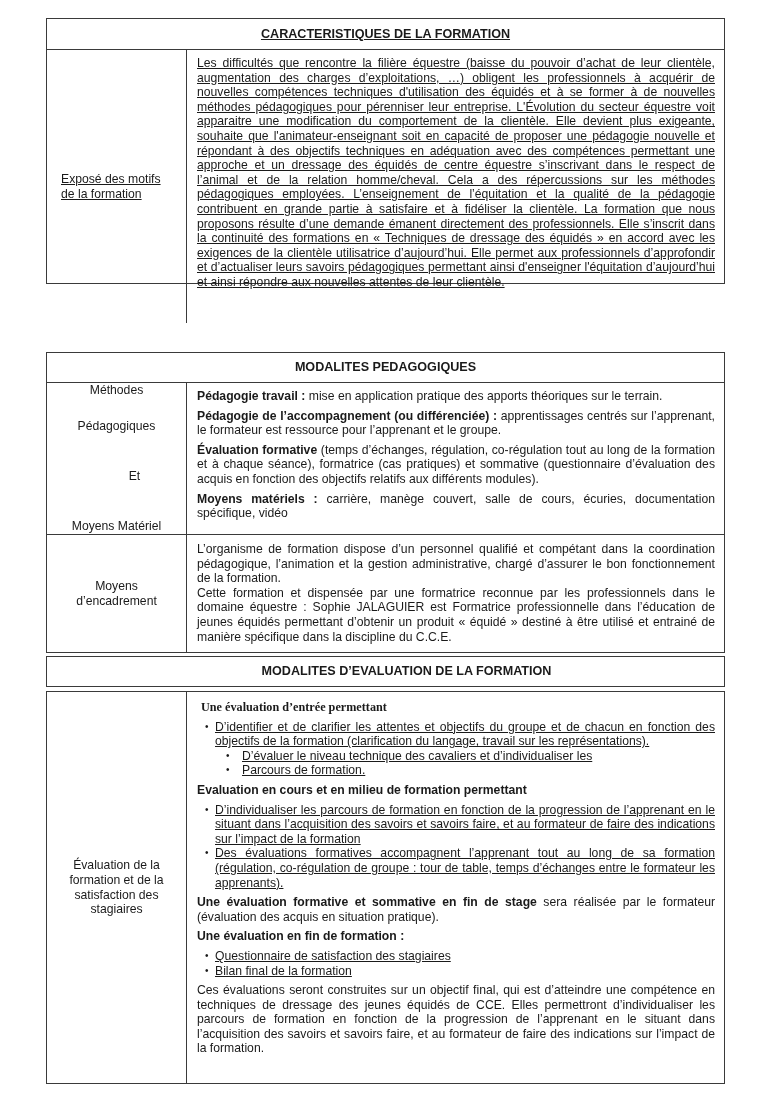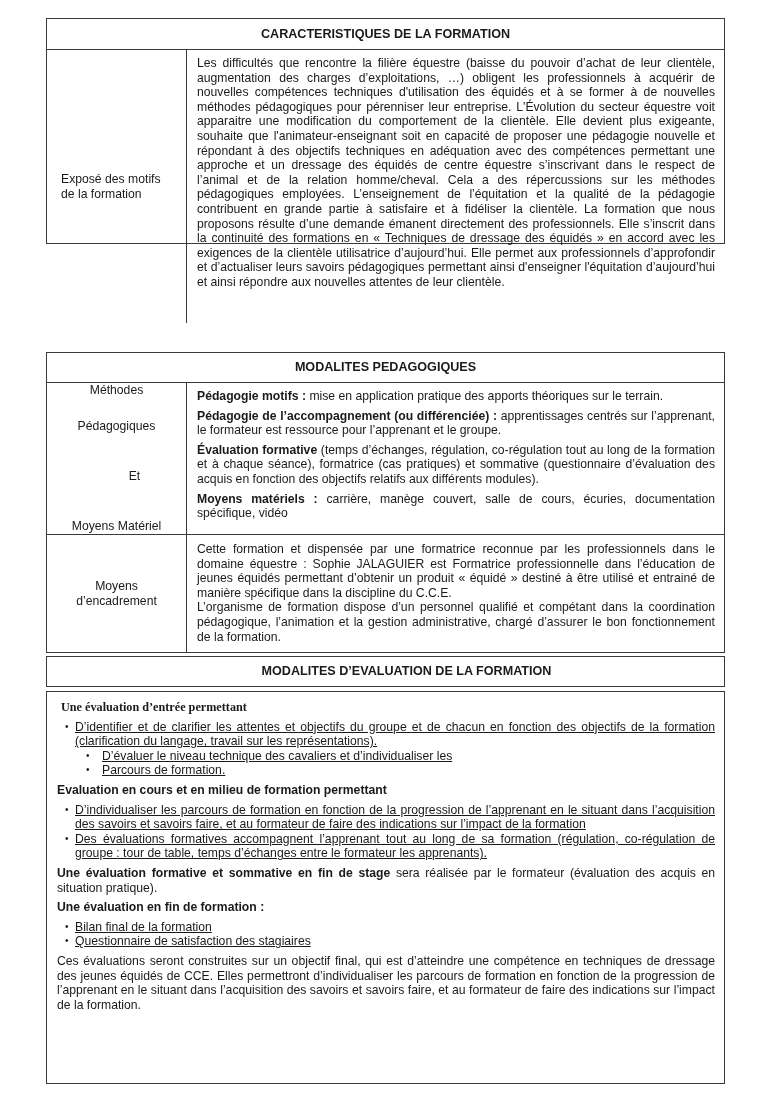--- a/index.html
+++ b/index.html
@@ -31,77 +31,78 @@
   ul li { position: relative; padding-left: 10px; text-decoration: underline; }
   ul li::before { content: "•"; position: absolute; left: 0; font-size: 10px; }
   ul.sub { margin: 0; }
   ul.sub li { padding-left: 45px; }
   ul.sub li::before { left: 29px; }
   .lab-multi span { display: block; }
 </style>
 </head>
 <body>
 
-<div class="box" style="top:18px; height:226px;">
+<div class="box" style="top:18px; height:266px;text-decoration:underline;">
   <div class="hdr" style="height:31px;">CARACTERISTIQUES DE LA FORMATION</div>
   <div class="row" style="height:273px;">
     <div class="lab left" style="padding-right:10px;">Exposé des motifs de la formation</div>
     <div class="content">
       <p>Les difficultés que rencontre la filière équestre (baisse du pouvoir d’achat de leur clientèle, augmentation des charges d’exploitations, …) obligent les professionnels à acquérir de nouvelles compétences techniques d'utilisation des équidés et à se former à de nouvelles méthodes pédagogiques pour pérenniser leur entreprise. L'Évolution du secteur équestre voit apparaitre une modification du comportement de la clientèle. Elle devient plus exigeante, souhaite que l'animateur-enseignant soit en capacité de proposer une pédagogie nouvelle et répondant à des objectifs techniques en adéquation avec des compétences permettant une approche et un dressage des équidés de centre équestre s’inscrivant dans le respect de l’animal et de la relation homme/cheval. Cela a des répercussions sur les méthodes pédagogiques employées. L’enseignement de l’équitation et la qualité de la pédagogie contribuent en grande partie à satisfaire et à fidéliser la clientèle. La formation que nous proposons résulte d’une demande émanent directement des professionnels. Elle s’inscrit dans la continuité des formations en « Techniques de dressage des équidés » en accord avec les exigences de la clientèle utilisatrice d’aujourd’hui. Elle permet aux professionnels d’approfondir et d’actualiser leurs savoirs pédagogiques permettant ainsi d'enseigner l'équitation d’aujourd’hui et ainsi répondre aux nouvelles attentes de leur clientèle.</p>
     </div>
   </div>
 </div>
 
 <div class="box" style="top:352px; height:301px;">
   <div class="hdr" style="height:30px;">MODALITES PEDAGOGIQUES</div>
   <div class="row" style="height:152px;">
     <div class="lab lab-multi" style="flex-direction:column;">
       <span>Méthodes</span>
       <span style="margin-top:5px;">Pédagogiques</span>
       <span style="margin-top:19px;margin-left:36px;">Et</span>
       <span style="margin-top:19px;">Moyens Matériel</span>
     </div>
     <div class="content">
-      <p><b>Pédagogie motifs :</b><span> mise en application pratique des apports théoriques sur le terrain.</span></p>
+      <p><b>Pédagogie travail :</b><span> mise en application pratique des apports théoriques sur le terrain.</span></p>
       <p><b>Pédagogie de l’accompagnement (ou différenciée) :</b><span> apprentissages centrés sur l’apprenant, le formateur est ressource pour l’apprenant et le groupe.</span></p>
       <p><b>Évaluation formative</b><span> (temps d’échanges, régulation, co-régulation tout au long de la formation et à chaque séance), formatrice (cas pratiques) et sommative (questionnaire d’évaluation des acquis en fonction des objectifs relatifs aux différents modules).</span></p>
       <p><b>Moyens matériels :</b><span> carrière, manège couvert, salle de cours, écuries, documentation spécifique, vidéo</span></p>
     </div>
   </div>
   <div class="row" style="height:117px;">
     <div class="lab">Moyens d’encadrement</div>
     <div class="content" style="padding-top:7px;">
+      <div>L’organisme de formation dispose d’un personnel qualifié et compétant dans la coordination pédagogique, l’animation et la gestion administrative, chargé d’assurer le bon fonctionnement de la formation.</div>
       <div>Cette formation et dispensée par une formatrice reconnue par les professionnels dans le domaine équestre : Sophie JALAGUIER est Formatrice professionnelle dans l’éducation de jeunes équidés permettant d’obtenir un produit « équidé » destiné à être utilisé et entrainé de manière spécifique dans la discipline du C.C.E.</div>
-      <div>L’organisme de formation dispose d’un personnel qualifié et compétant dans la coordination pédagogique, l’animation et la gestion administrative, chargé d’assurer le bon fonctionnement de la formation.</div>
     </div>
   </div>
 </div>
 
 <div class="box" style="top:656px; height:31px;padding-left:42px;">
   <div class="hdr solo">MODALITES D’EVALUATION DE LA FORMATION</div>
 </div>
 
 <div class="box" style="top:691px; height:393px;">
   <div class="row" style="height:100%;">
+    <div class="lab" style="padding:0 14px;">Évaluation de la formation et de la satisfaction des stagiaires</div>
     <div class="content" style="padding-top:8px;">
       <p style="padding-left:4px;font-family:Liberation Serif, serif;"><b>Une évaluation d’entrée permettant</b></p>
       <ul style="margin:0 0 0 8px;">
         <li>D’identifier et de clarifier les attentes et objectifs du groupe et de chacun en fonction des objectifs de la formation (clarification du langage, travail sur les représentations).</li>
       </ul>
       <ul class="sub" style="margin-bottom:5px;">
         <li>D’évaluer le niveau technique des cavaliers et d’individualiser les</li>
         <li>Parcours de formation.</li>
       </ul>
       <p><b>Evaluation en cours et en milieu de formation permettant</b></p>
       <ul style="margin-left:8px;">
         <li>D’individualiser les parcours de formation en fonction de la progression de l’apprenant en le situant dans l’acquisition des savoirs et savoirs faire, et au formateur de faire des indications sur l’impact de la formation</li>
         <li>Des évaluations formatives accompagnent l’apprenant tout au long de sa formation (régulation, co-régulation de groupe : tour de table, temps d’échanges entre le formateur les apprenants).</li>
       </ul>
       <p><b>Une évaluation formative et sommative en fin de stage</b><span> sera réalisée par le formateur (évaluation des acquis en situation pratique).</span></p>
       <p><b>Une évaluation en fin de formation :</b></p>
       <ul style="margin-left:8px;">
+        <li>Questionnaire de satisfaction des stagiaires</li>
         <li>Bilan final de la formation</li>
-        <li>Questionnaire de satisfaction des stagiaires</li>
       </ul>
       <p>Ces évaluations seront construites sur un objectif final, qui est d’atteindre une compétence en techniques de dressage des jeunes équidés de CCE. Elles permettront d’individualiser les parcours de formation en fonction de la progression de l’apprenant en le situant dans l’acquisition des savoirs et savoirs faire, et au formateur de faire des indications sur l’impact de la formation.</p>
     </div>
   </div>
 </div>
 
 </body></html>

